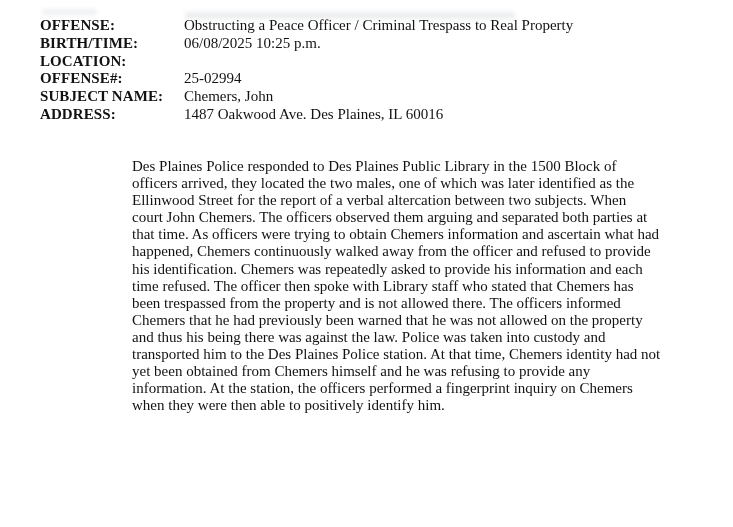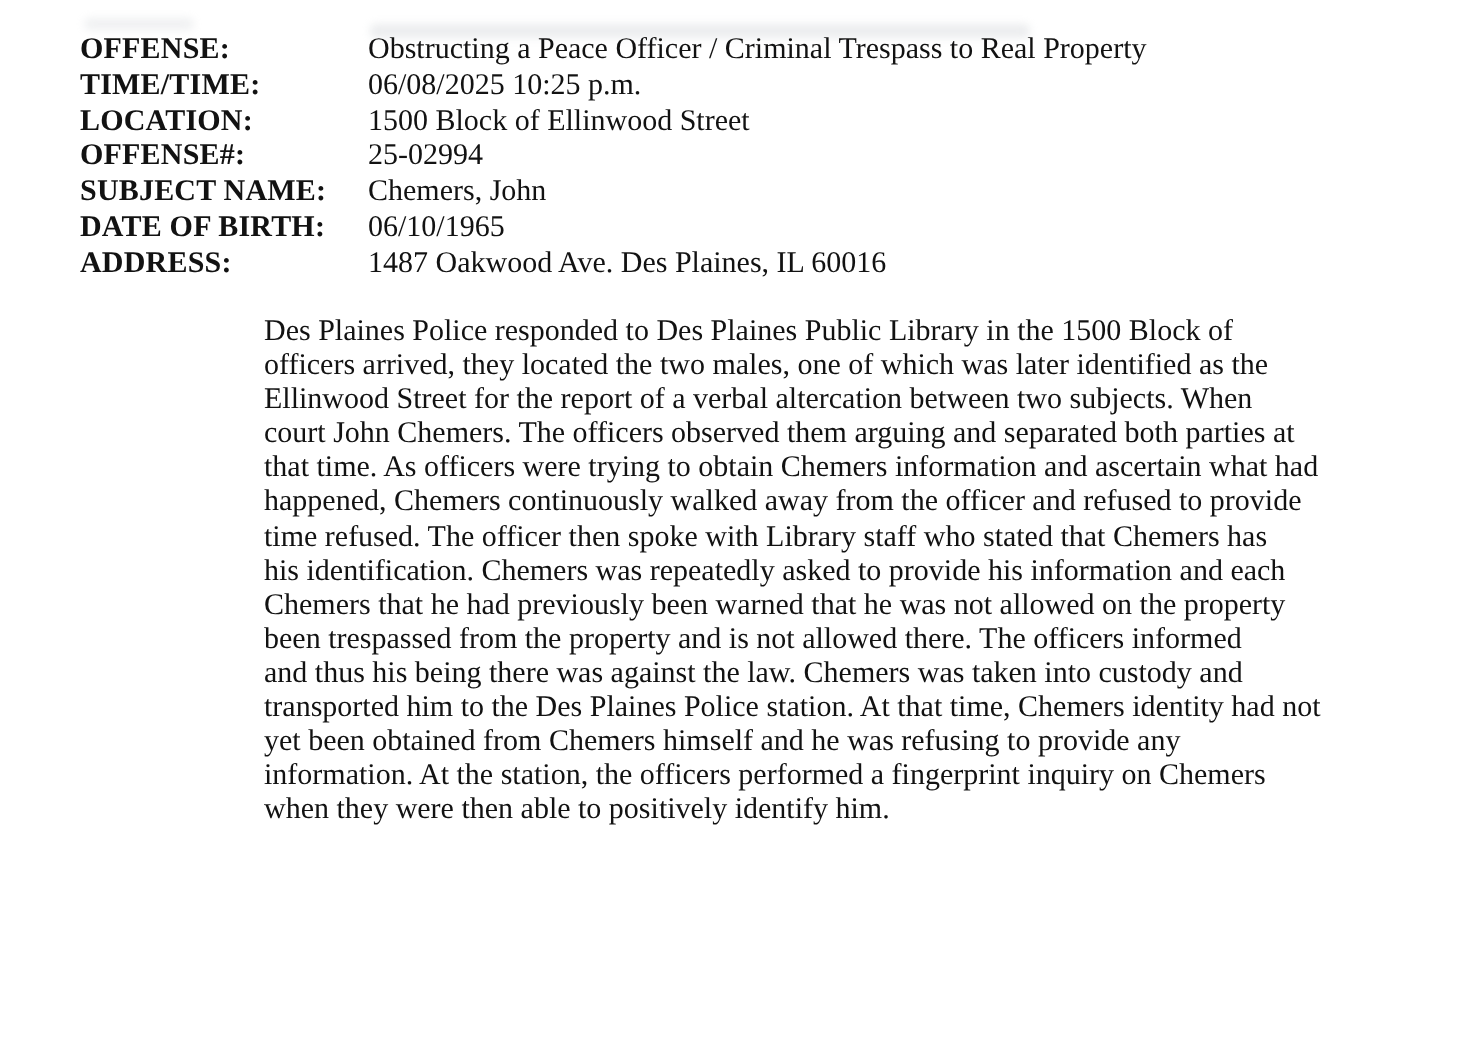--- a/index.html
+++ b/index.html
@@ -74,58 +74,53 @@
 
   <div class="scan-ghost ghost-1"></div>
   <div class="scan-ghost ghost-2"></div>
 
   <div class="header-block">
     <div class="field-row">
       <span class="field-label">OFFENSE:</span>
       <span class="field-value">Obstructing a Peace Officer / Criminal Trespass to Real Property</span>
     </div>
     <div class="field-row">
-      <span class="field-label">TIME/TIME:</span>
+      <span class="field-label">BIRTH/TIME:</span>
       <span class="field-value">06/08/2025 10:25 p.m.</span>
     </div>
     <div class="field-row">
       <span class="field-label">LOCATION:</span>
-      <span class="field-value">1500 Block of Ellinwood Street</span>
     </div>
     <div class="field-row">
       <span class="field-label">OFFENSE#:</span>
       <span class="field-value">25-02994</span>
     </div>
     <div class="field-row">
       <span class="field-label">SUBJECT NAME:</span>
       <span class="field-value">Chemers, John</span>
-    </div>
-    <div class="field-row">
-      <span class="field-label">DATE OF BIRTH:</span>
-      <span class="field-value">06/10/1965</span>
     </div>
     <div class="field-row">
       <span class="field-label">ADDRESS:</span>
       <span class="field-value">1487 Oakwood Ave. Des Plaines, IL 60016</span>
     </div>
   </div>
 
   <div class="narrative">
     <div>
         <div class="line">Des Plaines Police responded to Des Plaines Public Library in the 1500 Block of</div>
         <div class="line">officers arrived, they located the two males, one of which was later identified as the</div>
         <div class="line">Ellinwood Street for the report of a verbal altercation between two subjects. When</div>
         <div class="line">court John Chemers. The officers observed them arguing and separated both parties at</div>
         <div class="line">that time. As officers were trying to obtain Chemers information and ascertain what had</div>
         <div class="line">happened, Chemers continuously walked away from the officer and refused to provide</div>
+        <div class="line">his identification. Chemers was repeatedly asked to provide his information and each</div>
         <div class="line">time refused. The officer then spoke with Library staff who stated that Chemers has</div>
-        <div class="line">his identification. Chemers was repeatedly asked to provide his information and each</div>
+        <div class="line">been trespassed from the property and is not allowed there. The officers informed</div>
         <div class="line">Chemers that he had previously been warned that he was not allowed on the property</div>
-        <div class="line">been trespassed from the property and is not allowed there. The officers informed</div>
-        <div class="line">and thus his being there was against the law. Chemers was taken into custody and</div>
+        <div class="line">and thus his being there was against the law. Police was taken into custody and</div>
         <div class="line">transported him to the Des Plaines Police station. At that time, Chemers identity had not</div>
         <div class="line">yet been obtained from Chemers himself and he was refusing to provide any</div>
         <div class="line">information. At the station, the officers performed a fingerprint inquiry on Chemers</div>
         <div class="line">when they were then able to positively identify him.</div>
       </div>
   </div>
 
 </div>
 
 </body></html>

